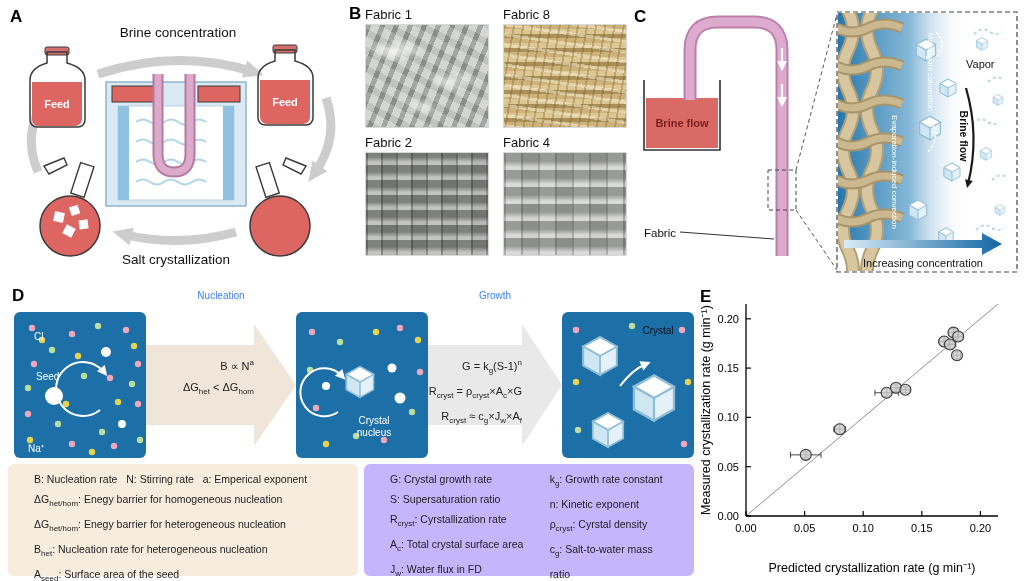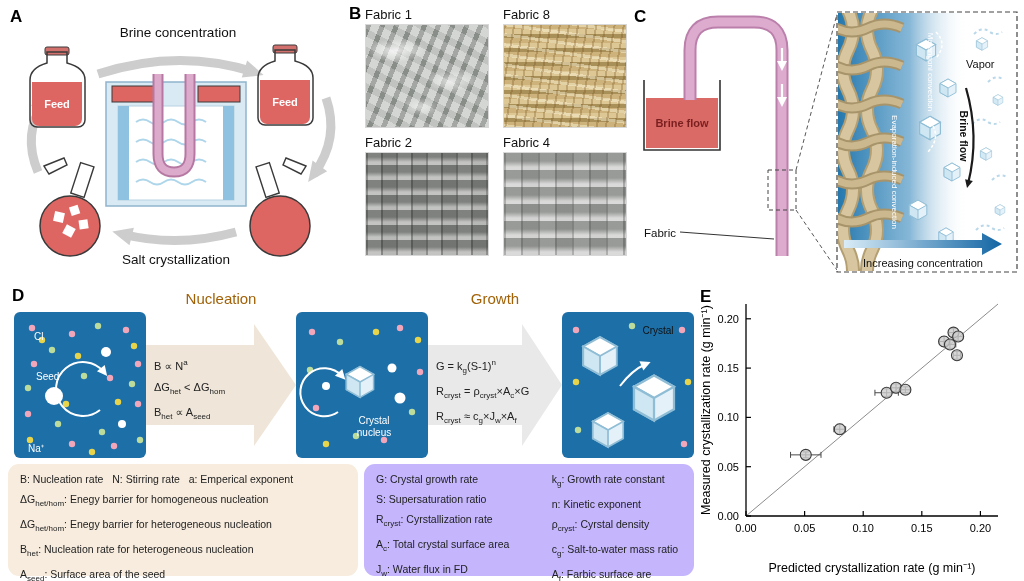--- a/index.html
+++ b/index.html
@@ -33,28 +33,28 @@
     repeating-linear-gradient(90deg, #9fa19e 0 15px, #8a8c89 15px 30px),
     #949693;}
   .fab4{background:
     repeating-linear-gradient(90deg, rgba(70,72,70,.3) 0 2px, rgba(0,0,0,0) 2px 17px),
     repeating-linear-gradient(0deg, rgba(255,255,255,.5) 0 3px, rgba(90,92,90,.3) 9px 17px),
     repeating-linear-gradient(90deg, #b4b6b3 0 17px, #a2a4a1 17px 34px),
     #adafac;}
 
   
   .d-title{position:absolute;top:4px;height:18px;text-align:center;
-    font-size:15px;color:#a16207}
+    font-size:10px;color:#3b82f6}
   .bluebox{position:absolute;top:26px;width:132px;height:146px;
     background:#1d6fa8;border-radius:6px;overflow:hidden}
   .d-arrow{position:absolute;top:26px;height:146px}
-  .d-eqs{position:absolute;top:40px;left:8px;text-align:left;
+  .d-eqs{position:absolute;top:40px;left:0;text-align:right;
     font-size:11px;color:#222;line-height:21px}
-  .legend{position:absolute;top:178px;height:112px;padding:5px 12px;
-    font-size:10.5px;color:#222;line-height:20px;border-radius:11px}
+  .legend{position:absolute;top:178px;height:112px;padding:5px 26px;
+    font-size:10.5px;color:#222;line-height:20px;border-radius:6px}
   .legend-tan{background:#f7ecdd}
   .legend-gray{background:#c4b5fd;display:flex}
   .legend sub,.d-eqs sub{font-size:8px}
   .legend sup,.d-eqs sup{font-size:8px}
 </style>
 </head>
 <body>
 
 <svg class="abs" style="left:6px;top:4px" width="342" height="276" viewBox="0 0 342 276">
   <defs>
@@ -311,21 +311,20 @@
     </svg>
   </div>
 
   <div class="d-arrow" style="left:138px;width:150px">
     <svg width="150" height="146" viewBox="0 0 150 146">
       <polygon points="0,33 108,33 108,12 150,73 108,134 108,113 0,113" fill="#efe6d9"></polygon>
     </svg>
     <div class="d-eqs" style="width:108px">
       <div>B ∝ N<sup>a</sup></div>
       <div>ΔG<sub>het</sub> &lt; ΔG<sub>hom</sub></div>
-      <div>B<sub>het</sub> ∝ A<sub>seed</sub></div>
     </div>
   </div>
 
   <div class="bluebox" style="left:288px">
     <svg width="132" height="146" viewBox="0 0 132 146">
       <g fill="#f2a6ba">
         <circle cx="16" cy="20" r="3.2"></circle>
           <circle cx="104" cy="16" r="3.2"></circle>
           <circle cx="124" cy="60" r="3.2"></circle>
         <circle cx="20" cy="96" r="3.2"></circle>

